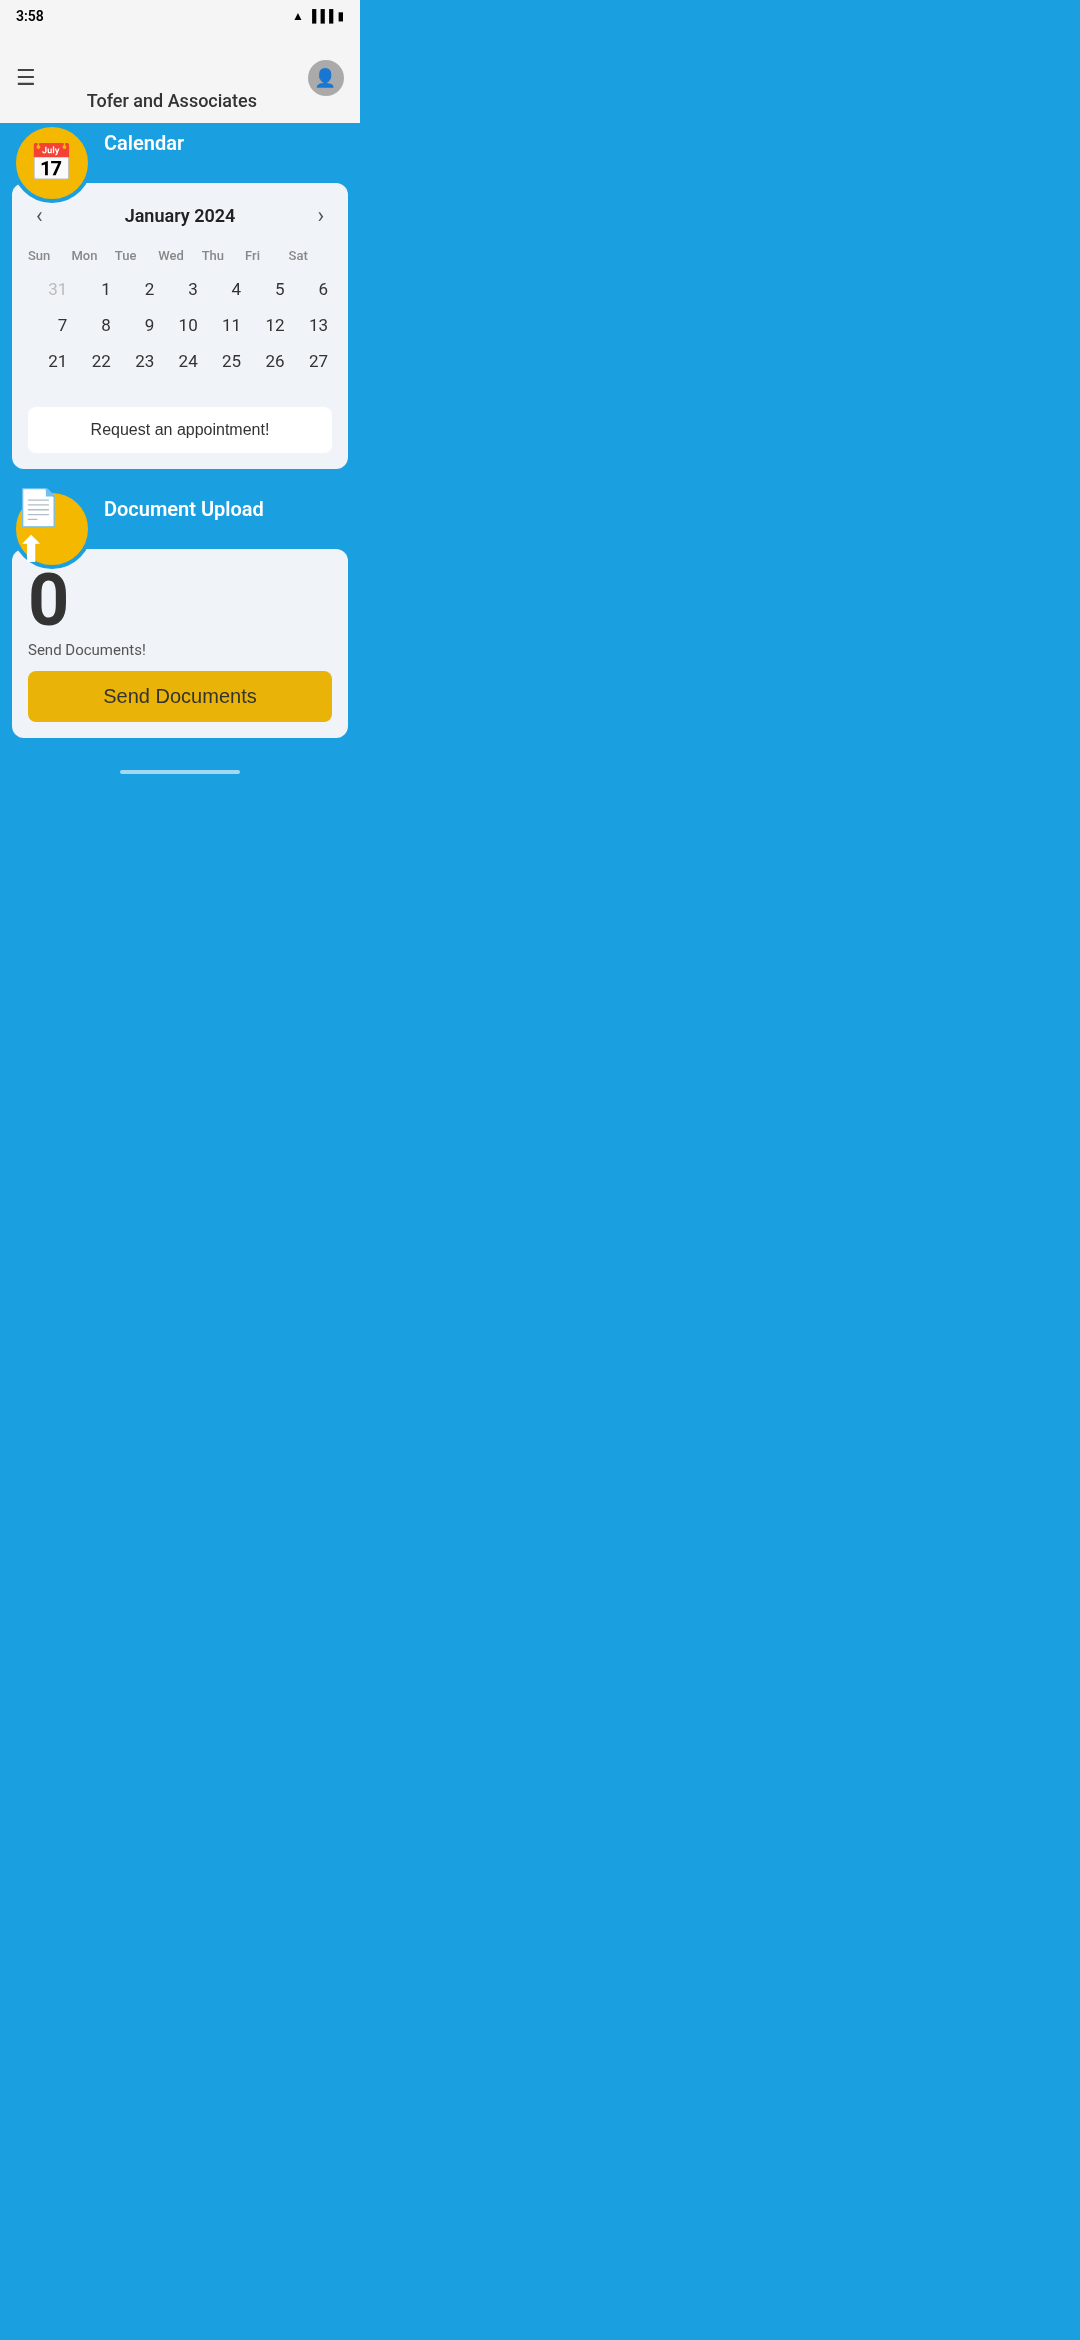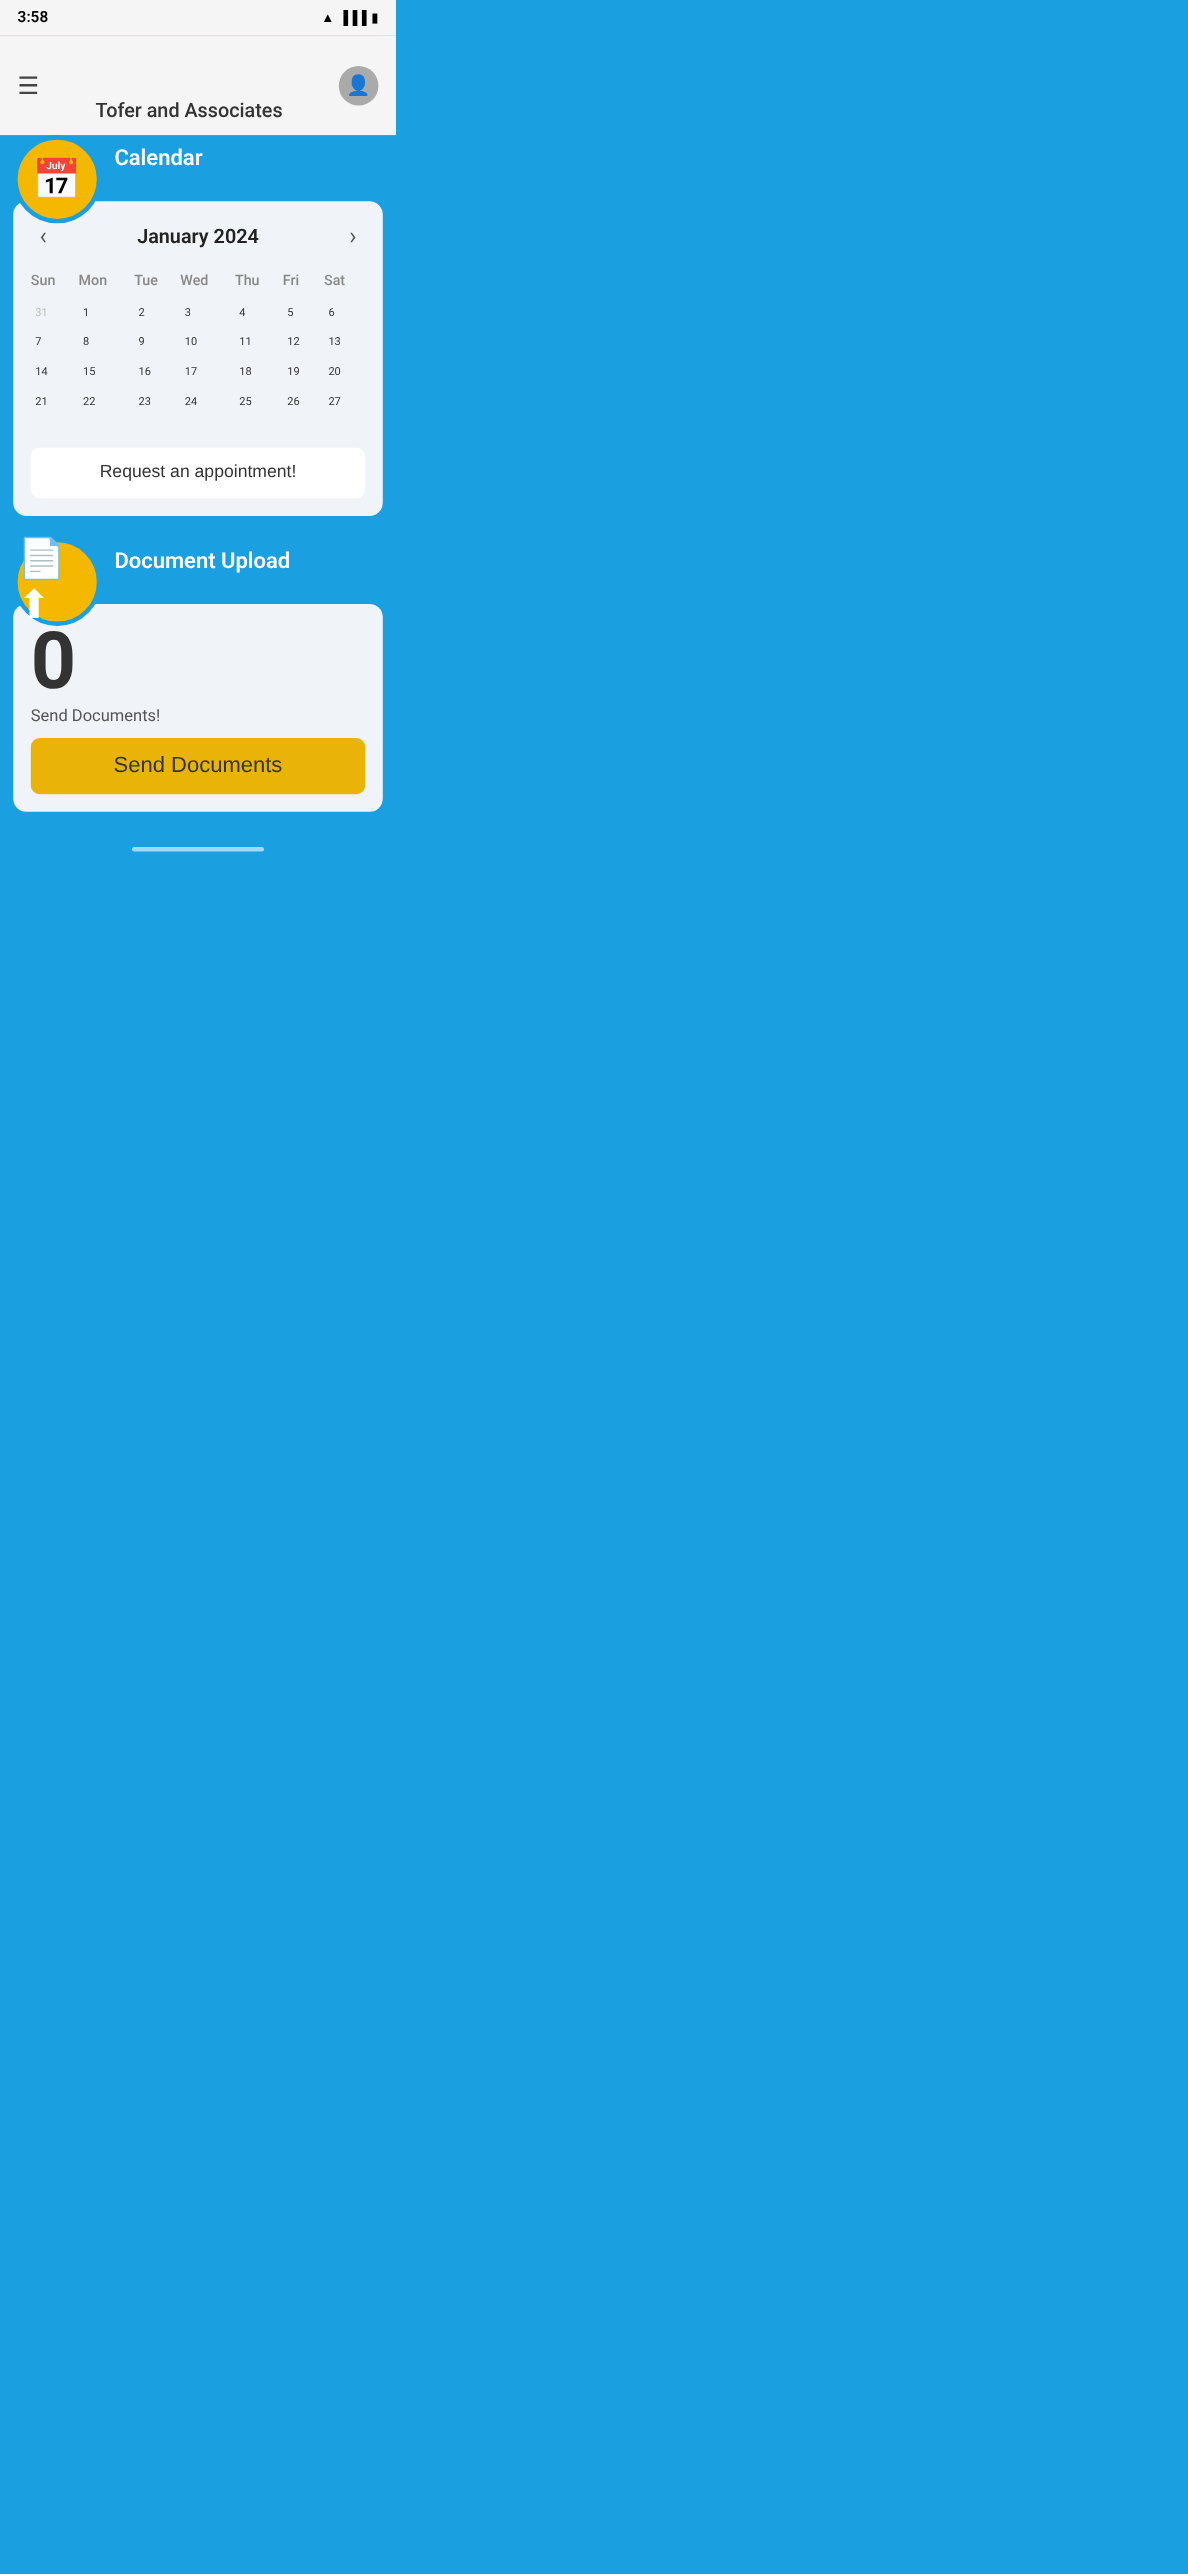--- a/index.html
+++ b/index.html
@@ -148,23 +148,23 @@
 
     .calendar-grid th {
       text-align: left;
       font-size: 13px;
       font-weight: 500;
       color: #888;
       padding: 4px 0 8px;
     }
 
     .calendar-grid td {
-      text-align: left;
+      text-align: right;
       padding: 8px 4px;
-      font-size: 10px;
+      font-size: 17px;
       color: #333;
       border-radius: 50%;
       cursor: pointer;
     }
 
     .calendar-grid td.other-month {
       color: #bbb;
     }
 
     .request-btn {
@@ -291,29 +291,20 @@
           <tr>
             <td>7</td>
             <td>8</td>
             <td>9</td>
             <td>10</td>
             <td>11</td>
             <td>12</td>
             <td>13</td>
           </tr>
           <tr>
-            <td>14</td>
-            <td>15</td>
-            <td>16</td>
-            <td>17</td>
-            <td>18</td>
-            <td>19</td>
-            <td>20</td>
-          </tr>
-          <tr>
             <td>21</td>
             <td>22</td>
             <td>23</td>
             <td>24</td>
             <td>25</td>
             <td>26</td>
             <td>27</td>
           </tr>
         </tbody>
     </table>

